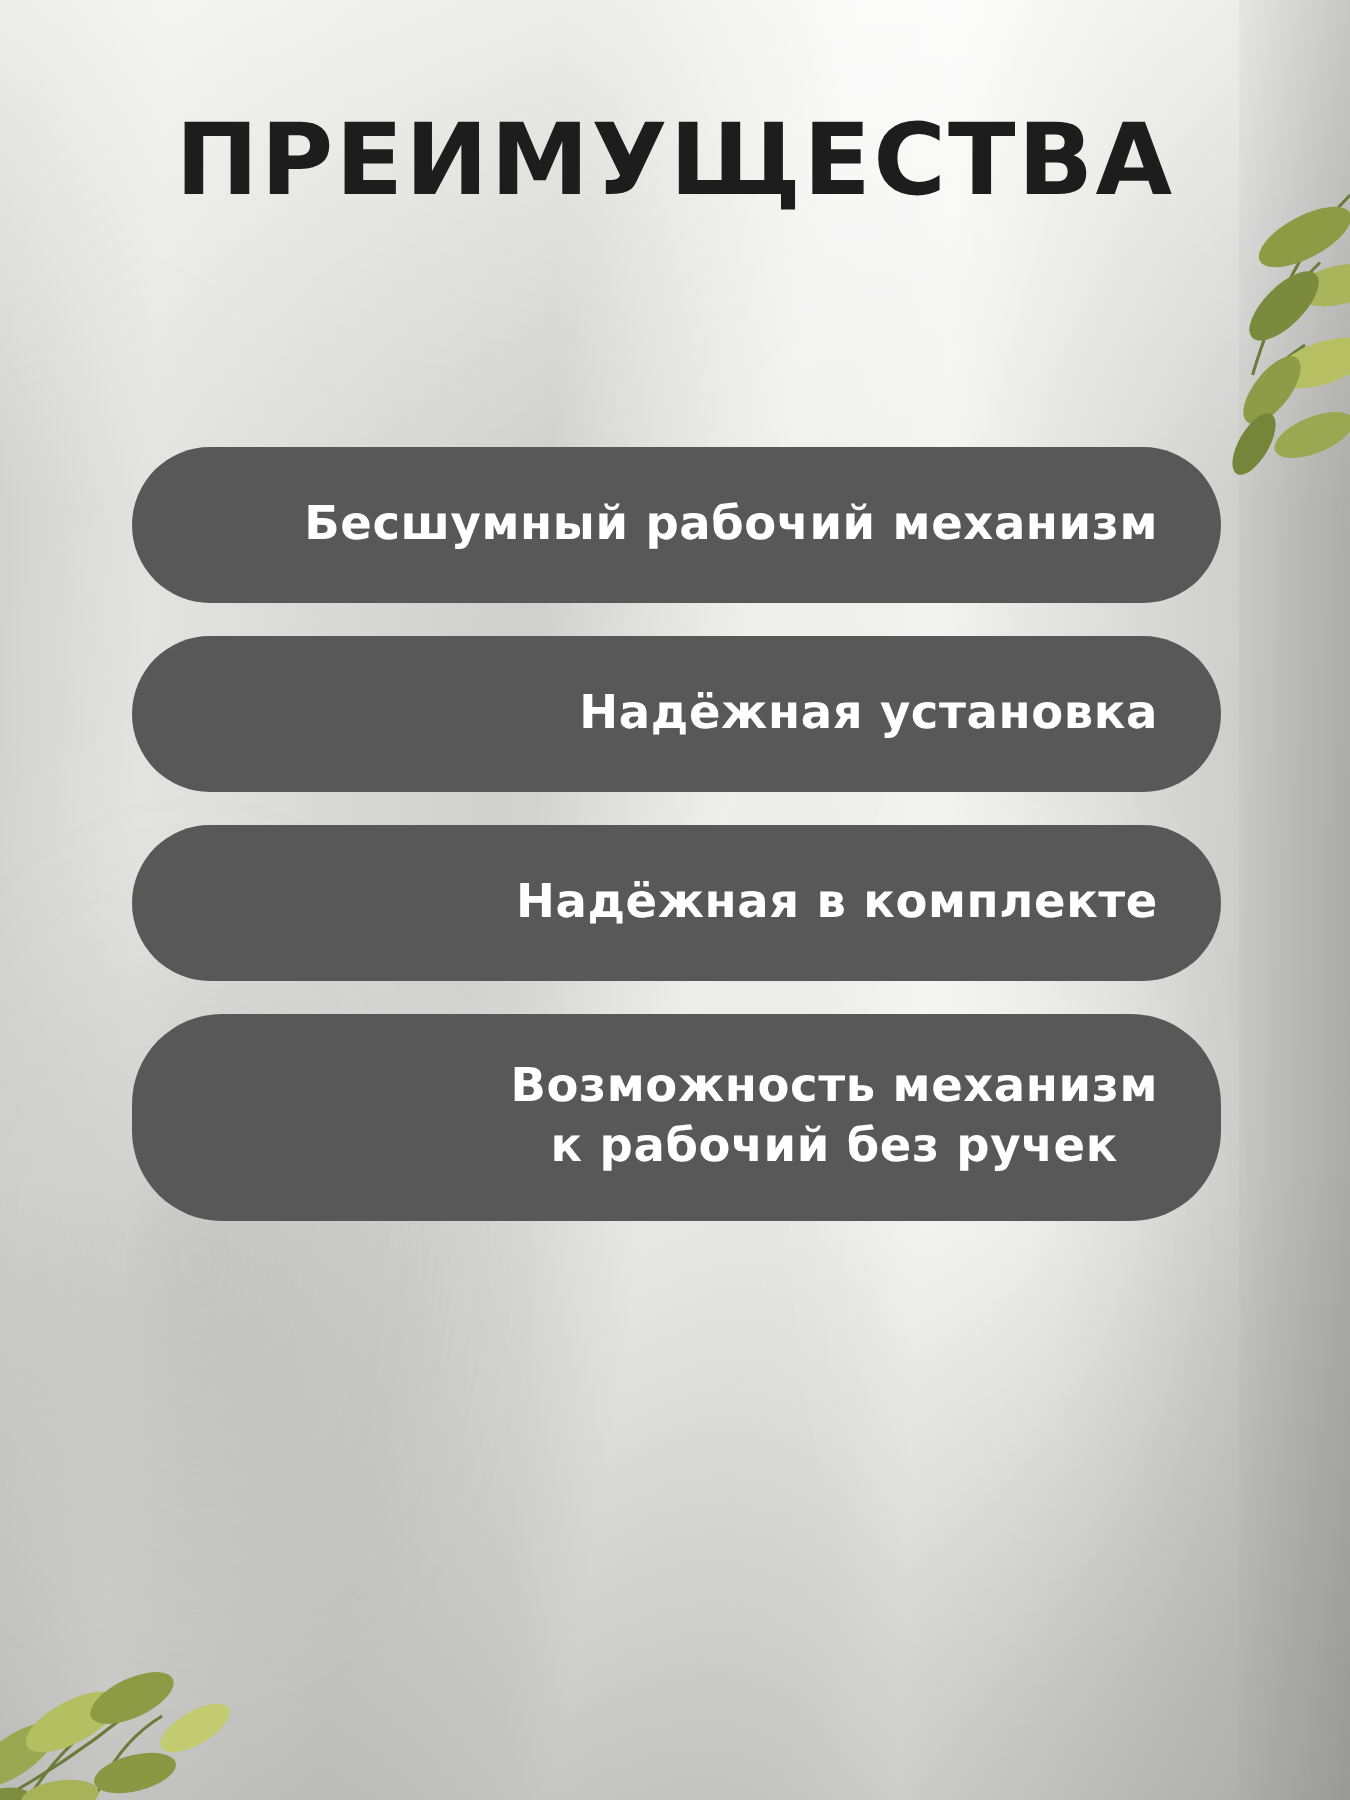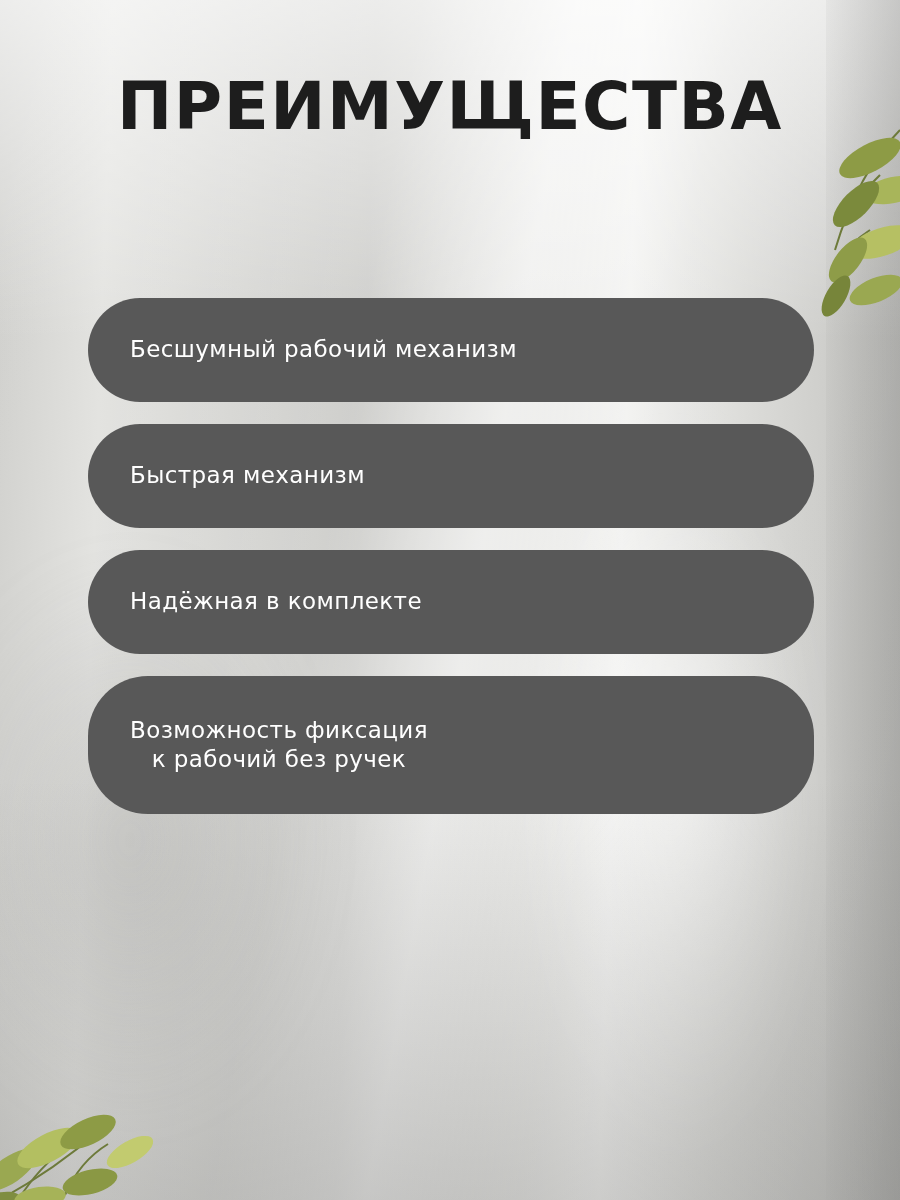--- a/index.html
+++ b/index.html
@@ -110,25 +110,25 @@
     display: flex;
     flex-direction: column;
     gap: 22px;
   }
   .pill {
     background: #585858;
     border-radius: 60px;
     min-height: 104px;
     display: flex;
     align-items: center;
-    justify-content: flex-start;
+    justify-content: flex-end;
     text-align: center;
     color: #ffffff;
-    font-size: 23px;
-    font-weight: 400;
+    font-size: 31px;
+    font-weight: 700;
     letter-spacing: 0.4px;
     line-height: 1.28;
     padding: 14px 42px;
     box-sizing: border-box;
   }
   .pill.tall { min-height: 138px; }
   .pill-line { display: block; }
 </style>
 </head>
 <body>
@@ -178,29 +178,29 @@
 
   <div class="title">ПРЕИМУЩЕСТВА</div>
 
   <div class="pill-list">
 
     <div class="pill">
       <span>Бесшумный рабочий механизм</span>
     </div>
 
     <div class="pill">
-      <span>Быстрая механизм</span>
+      <span>Надёжная установка</span>
     </div>
 
 
     <div class="pill">
       <span>Надёжная в комплекте</span>
     </div>
 
     <div class="pill tall">
       <span>
-        <span class="pill-line">Возможность фиксация</span>
+        <span class="pill-line">Возможность механизм</span>
         <span class="pill-line">к рабочий без ручек</span>
       </span>
     </div>
 
   </div>
 </div>
 
 </body></html>

